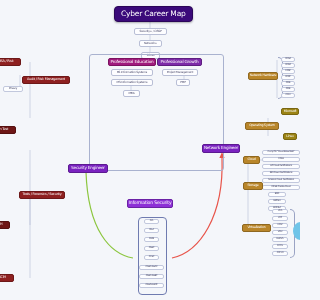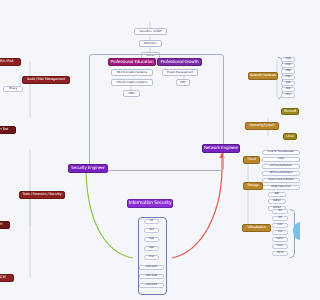--- a/index.html
+++ b/index.html
@@ -83,20 +83,21 @@
       <path d="M248 160 L248 228"></path>
     </g>
 
     <path d="M133 258 C 110 254, 88 230, 86 172" stroke="#8cc63f" stroke-width="1.2" fill="none"></path>
 
     <path d="M172 258 C 200 252, 224 216, 222 158" stroke="#e8544a" stroke-width="1.2" fill="none"></path>
     <polygon points="86,166 83.4,172 88.6,172" fill="#8cc63f"></polygon>
     <polygon points="222,152 219.4,158 224.6,158" fill="#e8544a"></polygon>
   </svg>
 
+  <div class="node n-root" style="left:114px;top:6px;">Cyber Career Map</div>
 
   <div class="node n-plain" style="left:134px;top:28px;width:33px;height:7px;">Security+ / CISSP</div>
   <div class="node n-plain" style="left:139px;top:40px;width:23px;height:7px;">Network+</div>
   <div class="node n-plain" style="left:141px;top:52px;width:19px;height:7px;">CCNA</div>
 
   <div class="group-box" style="left:89px;top:54px;width:133px;height:115px;"></div>
 
   <div class="node n-magenta" style="left:108px;top:58px;width:48px;height:8px;">Professional Education</div>
   <div class="node n-plain" style="left:111px;top:69px;width:42px;height:7px;">BS Information Systems</div>
   <div class="node n-plain" style="left:111px;top:79px;width:42px;height:7px;">MS Information Systems</div>

